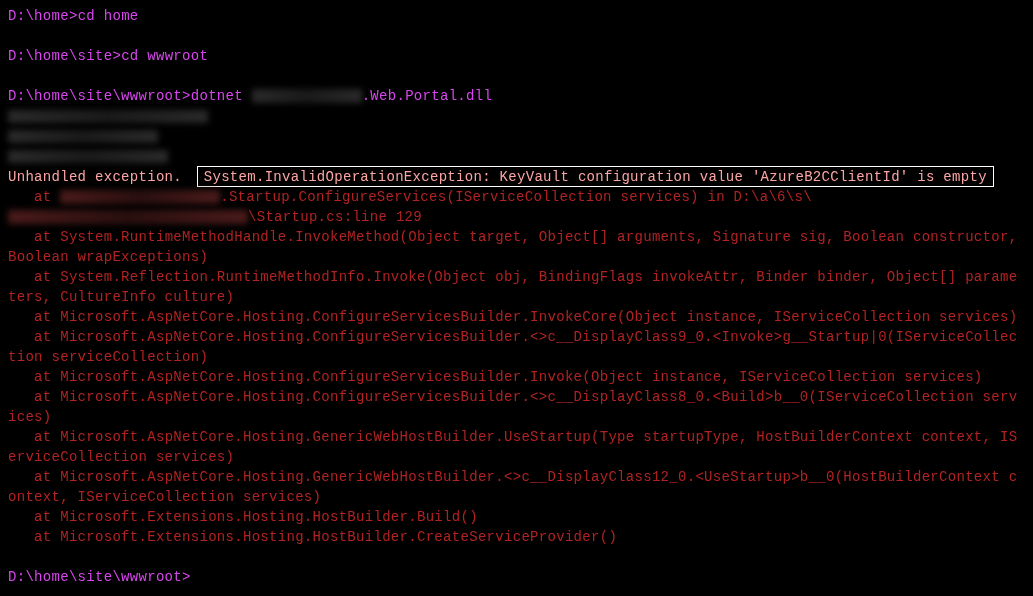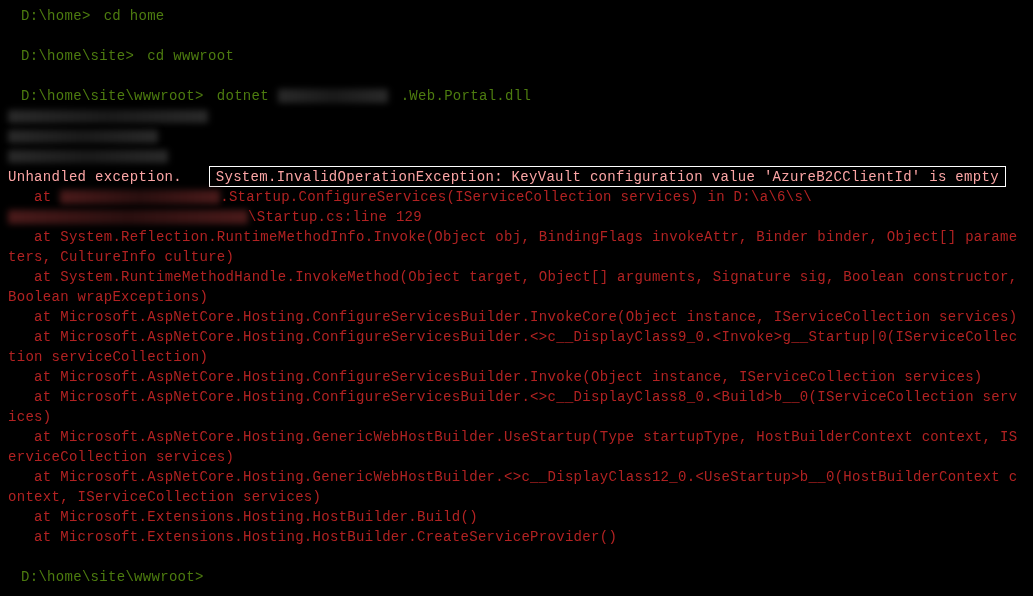--- a/index.html
+++ b/index.html
@@ -9,28 +9,28 @@
     font-family: Consolas, "Courier New", monospace;
     font-size: 14px;
     line-height: 20px;
     padding: 6px 8px;
     width: 1033px;
     height: 596px;
     overflow: hidden;
     letter-spacing: 0.3px;
   }
   .line { white-space: pre-wrap; word-break: break-all; }
-  .prompt { color: #4d7c0f; margin-left: 13px; }
+  .prompt { color: #d946ef; }
   .err { color: #b22222; }
   .err-bright { color: #fca5a5; }
   .highlight-box {
     display: inline-block;
     border: 1.5px solid #ffffff;
     padding: 1px 6px 0px 6px;
-    margin-left: 18px;
+    margin-left: 6px;
     line-height: 18px;
     vertical-align: baseline;
   }
   .redacted {
     display: inline-block;
     background: #202020;
     color: transparent;
     filter: blur(3px);
     background-image: linear-gradient(90deg,#2a2a2a,#1a1a1a,#2a2a2a);
     vertical-align: middle;
@@ -63,22 +63,22 @@
   <div class="line"><span class="prompt">D:\home\site\wwwroot&gt;</span><span class="prompt">dotnet </span><span class="redacted" style="width:110px">XXXXXXXX</span><span class="prompt">.Web.Portal.dll</span></div>
 
   <div class="line"><span class="redacted" style="width:200px;height:13px">X</span></div>
   <div class="line"><span class="redacted" style="width:150px;height:13px">X</span></div>
   <div class="line"><span class="redacted" style="width:160px;height:13px">X</span></div>
 
   <div class="line"><span class="err-bright">Unhandled exception.</span> <span class="highlight-box"><span class="err-bright">System.InvalidOperationException: KeyVault configuration value 'AzureB2CClientId' is empty</span></span></div>
 
   <div class="line err"><span>   at </span><span class="redacted-red" style="width:160px">X</span><span>.Startup.ConfigureServices(IServiceCollection services) in D:\a\6\s\</span><span class="redacted-red" style="width:240px">X</span><span>\Startup.cs:line 129</span></div>
 
+  <div class="line err">   at System.RuntimeMethodHandle.InvokeMethod(Object target, Object[] arguments, Signature sig, Boolean constructor, Boolean wrapExceptions)</div>
   <div class="line err">   at System.Reflection.RuntimeMethodInfo.Invoke(Object obj, BindingFlags invokeAttr, Binder binder, Object[] parameters, CultureInfo culture)</div>
-  <div class="line err">   at System.RuntimeMethodHandle.InvokeMethod(Object target, Object[] arguments, Signature sig, Boolean constructor, Boolean wrapExceptions)</div>
   <div class="line err">   at Microsoft.AspNetCore.Hosting.ConfigureServicesBuilder.InvokeCore(Object instance, IServiceCollection services)</div>
   <div class="line err">   at Microsoft.AspNetCore.Hosting.ConfigureServicesBuilder.&lt;&gt;c__DisplayClass9_0.&lt;Invoke&gt;g__Startup|0(IServiceCollection serviceCollection)</div>
   <div class="line err">   at Microsoft.AspNetCore.Hosting.ConfigureServicesBuilder.Invoke(Object instance, IServiceCollection services)</div>
   <div class="line err">   at Microsoft.AspNetCore.Hosting.ConfigureServicesBuilder.&lt;&gt;c__DisplayClass8_0.&lt;Build&gt;b__0(IServiceCollection services)</div>
   <div class="line err">   at Microsoft.AspNetCore.Hosting.GenericWebHostBuilder.UseStartup(Type startupType, HostBuilderContext context, IServiceCollection services)</div>
   <div class="line err">   at Microsoft.AspNetCore.Hosting.GenericWebHostBuilder.&lt;&gt;c__DisplayClass12_0.&lt;UseStartup&gt;b__0(HostBuilderContext context, IServiceCollection services)</div>
   <div class="line err">   at Microsoft.Extensions.Hosting.HostBuilder.Build()</div>
   <div class="line err">   at Microsoft.Extensions.Hosting.HostBuilder.CreateServiceProvider()</div>
 
 

